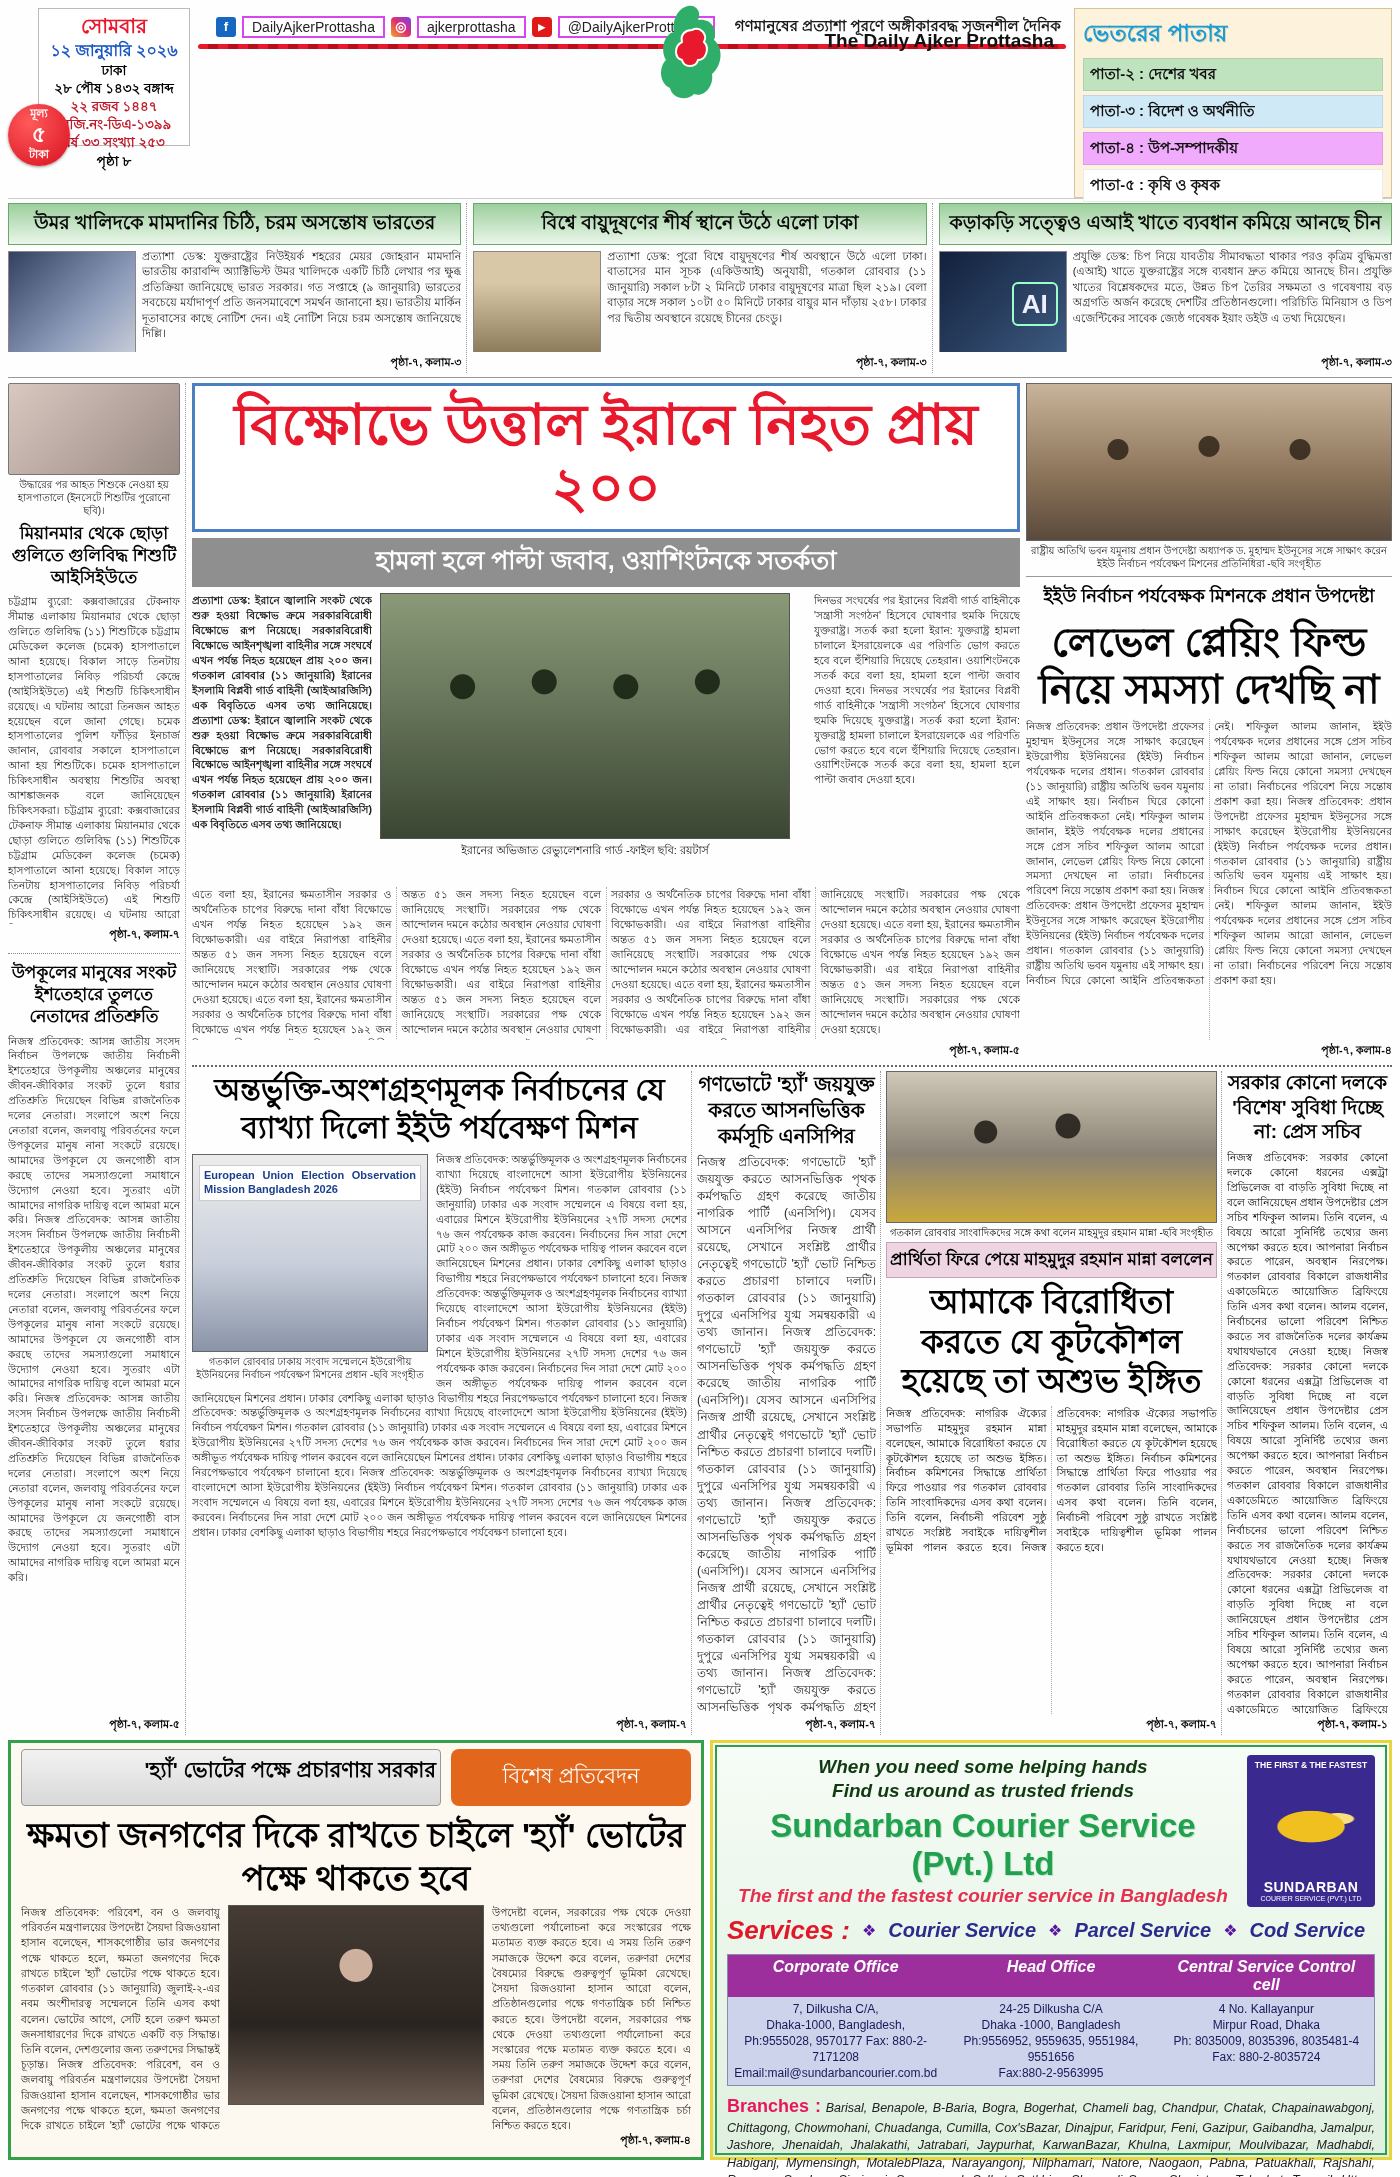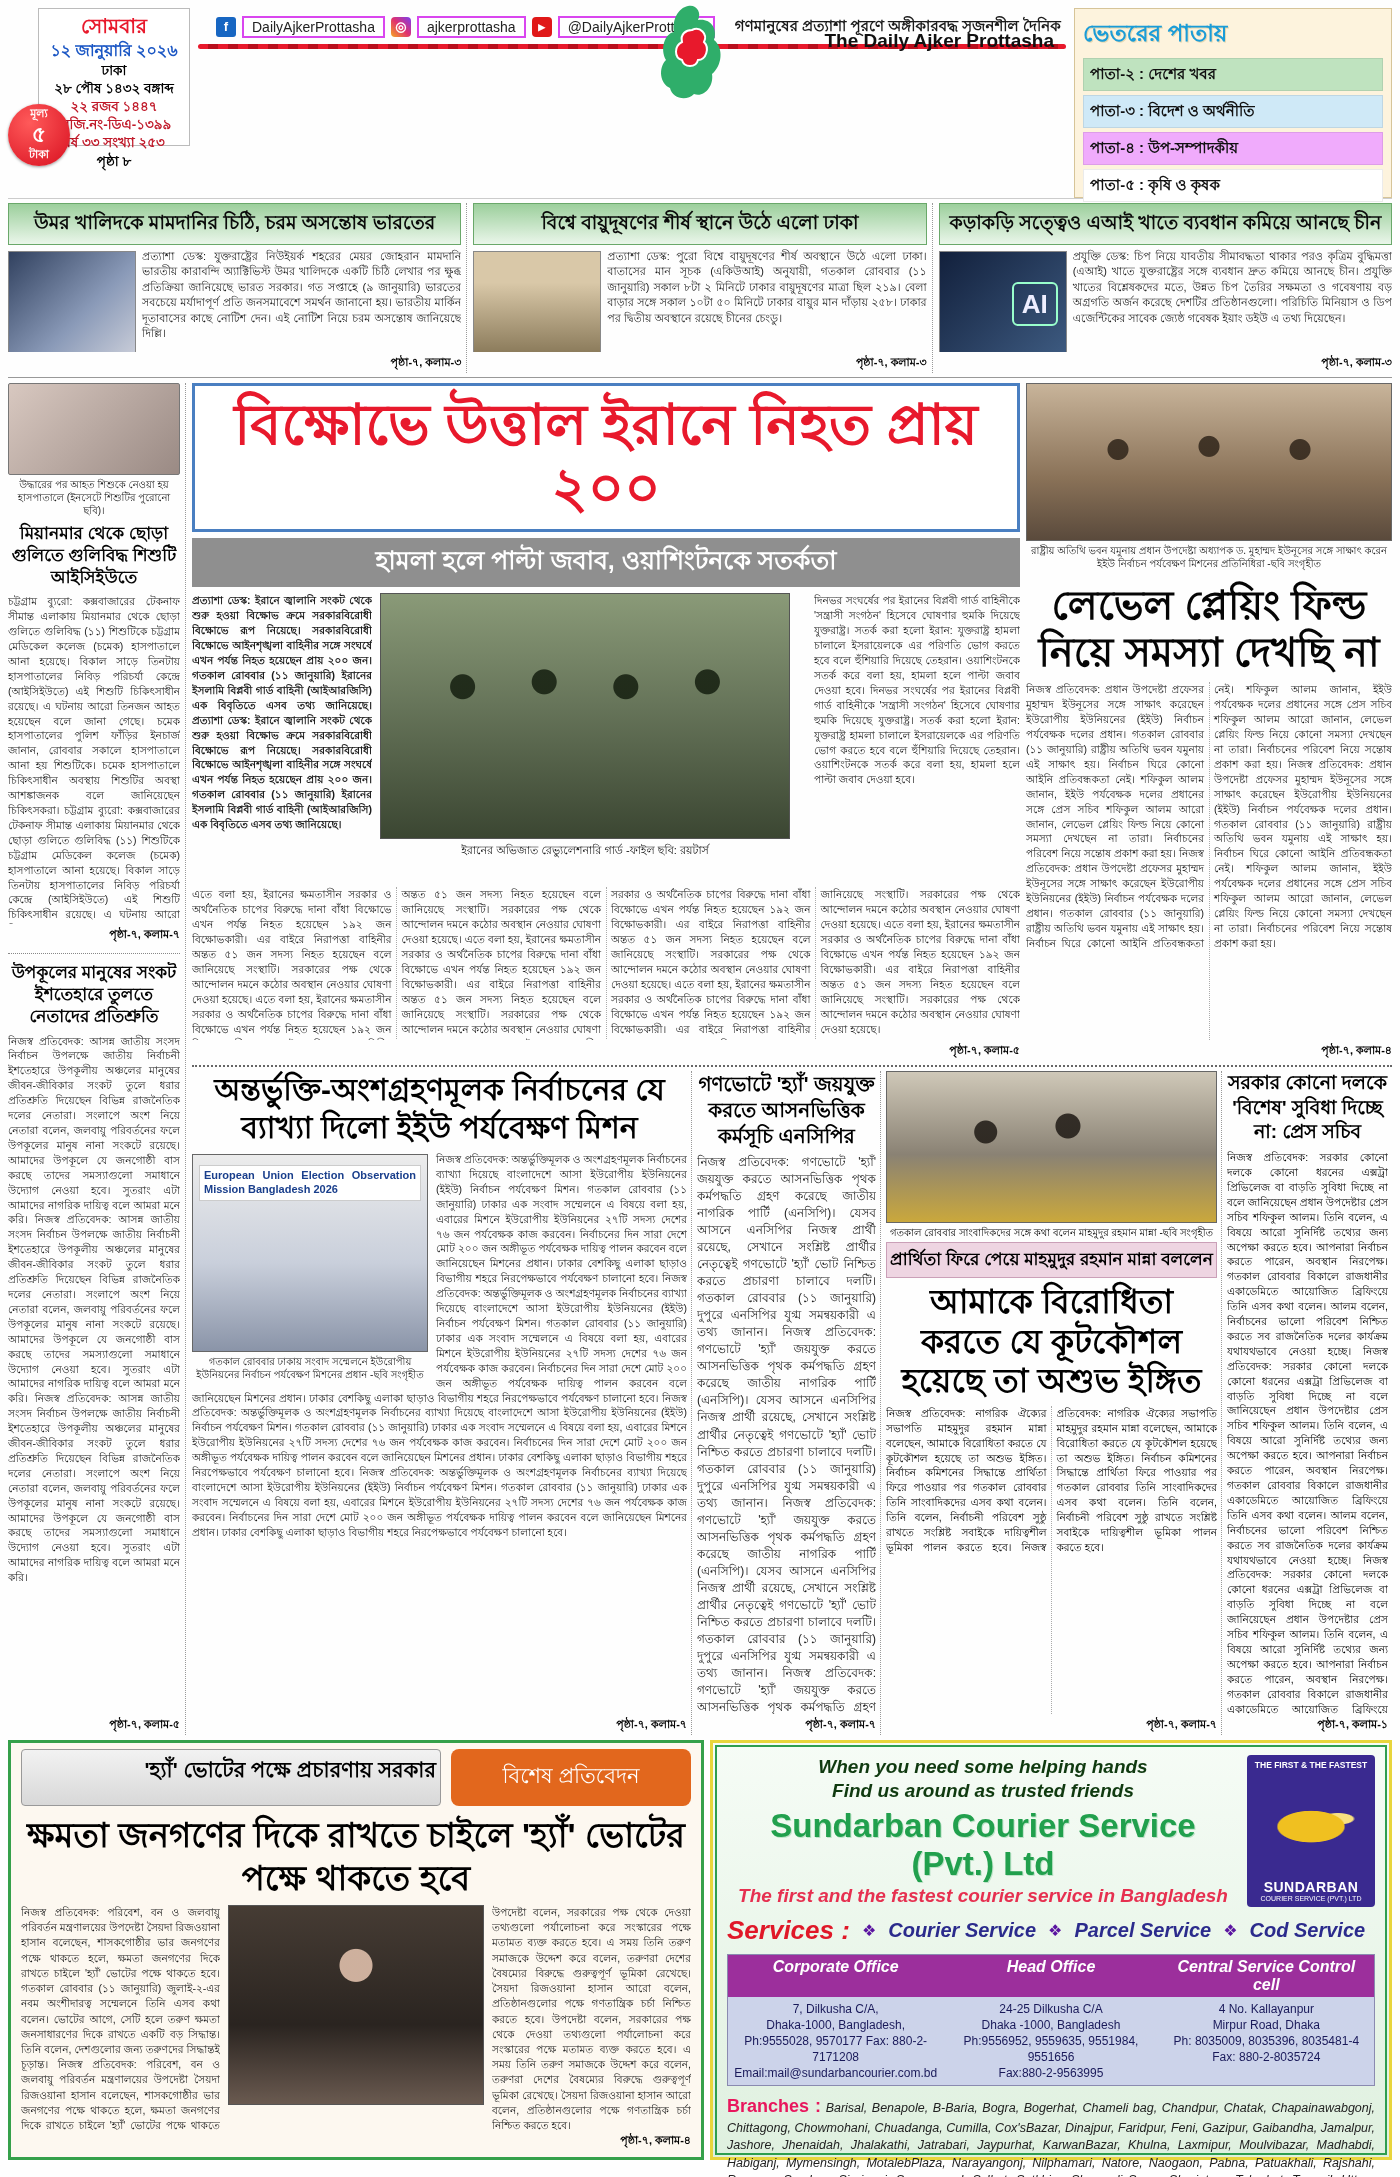--- a/index.html
+++ b/index.html
@@ -281,20 +281,21 @@
               <div class="mc-coltext mc-right">দিনভর সংঘর্ষের পর ইরানের বিপ্লবী গার্ড বাহিনীকে 'সন্ত্রাসী সংগঠন' হিসেবে ঘোষণার হুমকি দিয়েছে যুক্তরাষ্ট্র। সতর্ক করা হলো ইরান: যুক্তরাষ্ট্র হামলা চালালে ইসরায়েলকে এর পরিণতি ভোগ করতে হবে বলে হুঁশিয়ারি দিয়েছে তেহরান। ওয়াশিংটনকে সতর্ক করে বলা হয়, হামলা হলে পাল্টা জবাব দেওয়া হবে। দিনভর সংঘর্ষের পর ইরানের বিপ্লবী গার্ড বাহিনীকে 'সন্ত্রাসী সংগঠন' হিসেবে ঘোষণার হুমকি দিয়েছে যুক্তরাষ্ট্র। সতর্ক করা হলো ইরান: যুক্তরাষ্ট্র হামলা চালালে ইসরায়েলকে এর পরিণতি ভোগ করতে হবে বলে হুঁশিয়ারি দিয়েছে তেহরান। ওয়াশিংটনকে সতর্ক করে বলা হয়, হামলা হলে পাল্টা জবাব দেওয়া হবে।</div>
             </div>
             <div class="mc-row2">এতে বলা হয়, ইরানের ক্ষমতাসীন সরকার ও অর্থনৈতিক চাপের বিরুদ্ধে দানা বাঁধা বিক্ষোভে এখন পর্যন্ত নিহত হয়েছেন ১৯২ জন বিক্ষোভকারী। এর বাইরে নিরাপত্তা বাহিনীর অন্তত ৫১ জন সদস্য নিহত হয়েছেন বলে জানিয়েছে সংস্থাটি। সরকারের পক্ষ থেকে আন্দোলন দমনে কঠোর অবস্থান নেওয়ার ঘোষণা দেওয়া হয়েছে। এতে বলা হয়, ইরানের ক্ষমতাসীন সরকার ও অর্থনৈতিক চাপের বিরুদ্ধে দানা বাঁধা বিক্ষোভে এখন পর্যন্ত নিহত হয়েছেন ১৯২ জন বিক্ষোভকারী। এর বাইরে নিরাপত্তা বাহিনীর অন্তত ৫১ জন সদস্য নিহত হয়েছেন বলে জানিয়েছে সংস্থাটি। সরকারের পক্ষ থেকে আন্দোলন দমনে কঠোর অবস্থান নেওয়ার ঘোষণা দেওয়া হয়েছে। এতে বলা হয়, ইরানের ক্ষমতাসীন সরকার ও অর্থনৈতিক চাপের বিরুদ্ধে দানা বাঁধা বিক্ষোভে এখন পর্যন্ত নিহত হয়েছেন ১৯২ জন বিক্ষোভকারী। এর বাইরে নিরাপত্তা বাহিনীর অন্তত ৫১ জন সদস্য নিহত হয়েছেন বলে জানিয়েছে সংস্থাটি। সরকারের পক্ষ থেকে আন্দোলন দমনে কঠোর অবস্থান নেওয়ার ঘোষণা দেওয়া হয়েছে। এতে বলা হয়, ইরানের ক্ষমতাসীন সরকার ও অর্থনৈতিক চাপের বিরুদ্ধে দানা বাঁধা বিক্ষোভে এখন পর্যন্ত নিহত হয়েছেন ১৯২ জন বিক্ষোভকারী। এর বাইরে নিরাপত্তা বাহিনীর অন্তত ৫১ জন সদস্য নিহত হয়েছেন বলে জানিয়েছে সংস্থাটি। সরকারের পক্ষ থেকে আন্দোলন দমনে কঠোর অবস্থান নেওয়ার ঘোষণা দেওয়া হয়েছে। এতে বলা হয়, ইরানের ক্ষমতাসীন সরকার ও অর্থনৈতিক চাপের বিরুদ্ধে দানা বাঁধা বিক্ষোভে এখন পর্যন্ত নিহত হয়েছেন ১৯২ জন বিক্ষোভকারী। এর বাইরে নিরাপত্তা বাহিনীর অন্তত ৫১ জন সদস্য নিহত হয়েছেন বলে জানিয়েছে সংস্থাটি। সরকারের পক্ষ থেকে আন্দোলন দমনে কঠোর অবস্থান নেওয়ার ঘোষণা দেওয়া হয়েছে। এতে বলা হয়, ইরানের ক্ষমতাসীন সরকার ও অর্থনৈতিক চাপের বিরুদ্ধে দানা বাঁধা বিক্ষোভে এখন পর্যন্ত নিহত হয়েছেন ১৯২ জন বিক্ষোভকারী। এর বাইরে নিরাপত্তা বাহিনীর অন্তত ৫১ জন সদস্য নিহত হয়েছেন বলে জানিয়েছে সংস্থাটি। সরকারের পক্ষ থেকে আন্দোলন দমনে কঠোর অবস্থান নেওয়ার ঘোষণা দেওয়া হয়েছে।</div>
             <div class="pageref">পৃষ্ঠা-৭, কলাম-৫</div>
           </div>
         </div>
 
         <div class="right-col">
           <div class="rc-photo"></div>
           <div class="rc-caption">রাষ্ট্রীয় অতিথি ভবন যমুনায় প্রধান উপদেষ্টা অধ্যাপক ড. মুহাম্মদ ইউনূসের সঙ্গে সাক্ষাৎ করেন ইইউ নির্বাচন পর্যবেক্ষণ মিশনের প্রতিনিধিরা  -ছবি সংগৃহীত</div>
+          <div class="rc-kicker">ইইউ নির্বাচন পর্যবেক্ষক মিশনকে প্রধান উপদেষ্টা</div>
           <div class="rc-head">লেভেল প্লেয়িং ফিল্ড নিয়ে সমস্যা দেখছি না</div>
           <div class="rc-body">নিজস্ব প্রতিবেদক: প্রধান উপদেষ্টা প্রফেসর মুহাম্মদ ইউনূসের সঙ্গে সাক্ষাৎ করেছেন ইউরোপীয় ইউনিয়নের (ইইউ) নির্বাচন পর্যবেক্ষক দলের প্রধান। গতকাল রোববার (১১ জানুয়ারি) রাষ্ট্রীয় অতিথি ভবন যমুনায় এই সাক্ষাৎ হয়। নির্বাচন ঘিরে কোনো আইনি প্রতিবন্ধকতা নেই। শফিকুল আলম জানান, ইইউ পর্যবেক্ষক দলের প্রধানের সঙ্গে প্রেস সচিব শফিকুল আলম আরো জানান, লেভেল প্লেয়িং ফিল্ড নিয়ে কোনো সমস্যা দেখছেন না তারা। নির্বাচনের পরিবেশ নিয়ে সন্তোষ প্রকাশ করা হয়। নিজস্ব প্রতিবেদক: প্রধান উপদেষ্টা প্রফেসর মুহাম্মদ ইউনূসের সঙ্গে সাক্ষাৎ করেছেন ইউরোপীয় ইউনিয়নের (ইইউ) নির্বাচন পর্যবেক্ষক দলের প্রধান। গতকাল রোববার (১১ জানুয়ারি) রাষ্ট্রীয় অতিথি ভবন যমুনায় এই সাক্ষাৎ হয়। নির্বাচন ঘিরে কোনো আইনি প্রতিবন্ধকতা নেই। শফিকুল আলম জানান, ইইউ পর্যবেক্ষক দলের প্রধানের সঙ্গে প্রেস সচিব শফিকুল আলম আরো জানান, লেভেল প্লেয়িং ফিল্ড নিয়ে কোনো সমস্যা দেখছেন না তারা। নির্বাচনের পরিবেশ নিয়ে সন্তোষ প্রকাশ করা হয়। নিজস্ব প্রতিবেদক: প্রধান উপদেষ্টা প্রফেসর মুহাম্মদ ইউনূসের সঙ্গে সাক্ষাৎ করেছেন ইউরোপীয় ইউনিয়নের (ইইউ) নির্বাচন পর্যবেক্ষক দলের প্রধান। গতকাল রোববার (১১ জানুয়ারি) রাষ্ট্রীয় অতিথি ভবন যমুনায় এই সাক্ষাৎ হয়। নির্বাচন ঘিরে কোনো আইনি প্রতিবন্ধকতা নেই। শফিকুল আলম জানান, ইইউ পর্যবেক্ষক দলের প্রধানের সঙ্গে প্রেস সচিব শফিকুল আলম আরো জানান, লেভেল প্লেয়িং ফিল্ড নিয়ে কোনো সমস্যা দেখছেন না তারা। নির্বাচনের পরিবেশ নিয়ে সন্তোষ প্রকাশ করা হয়।</div>
           <div class="pageref">পৃষ্ঠা-৭, কলাম-৪</div>
         </div>
       </div>
 
       <div class="dotted-div"></div>
 
       <div class="middle-row">
 

